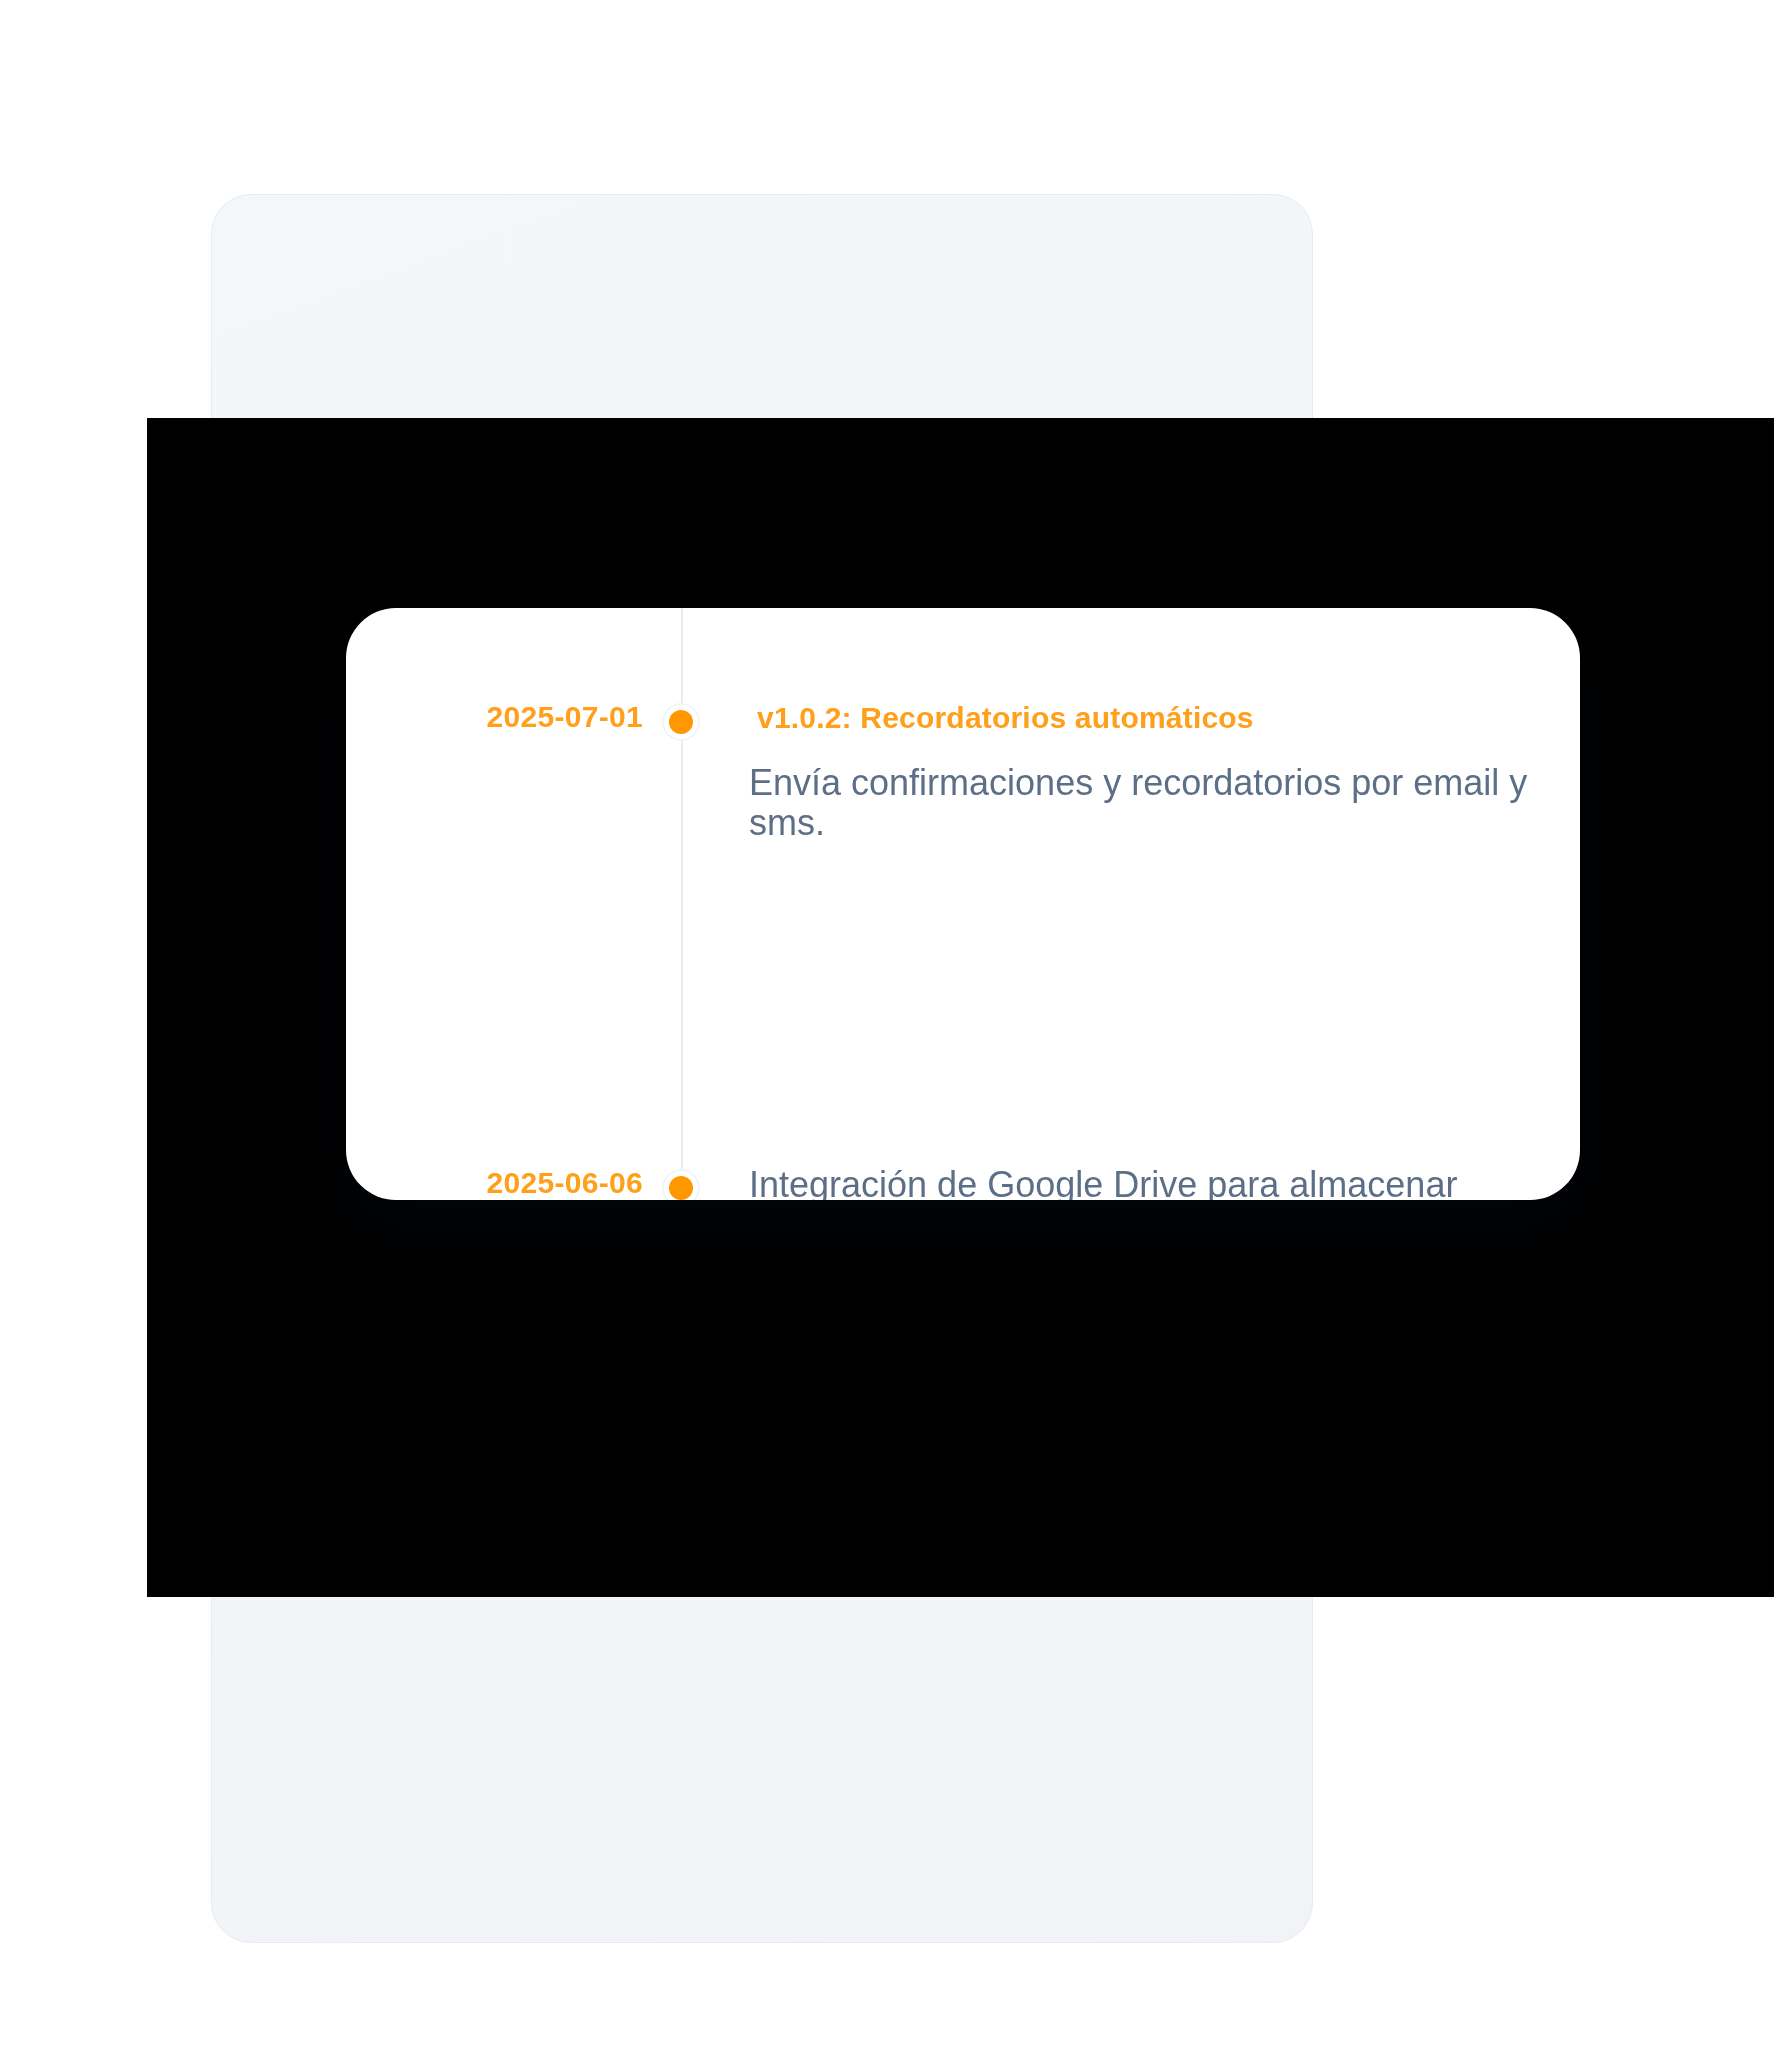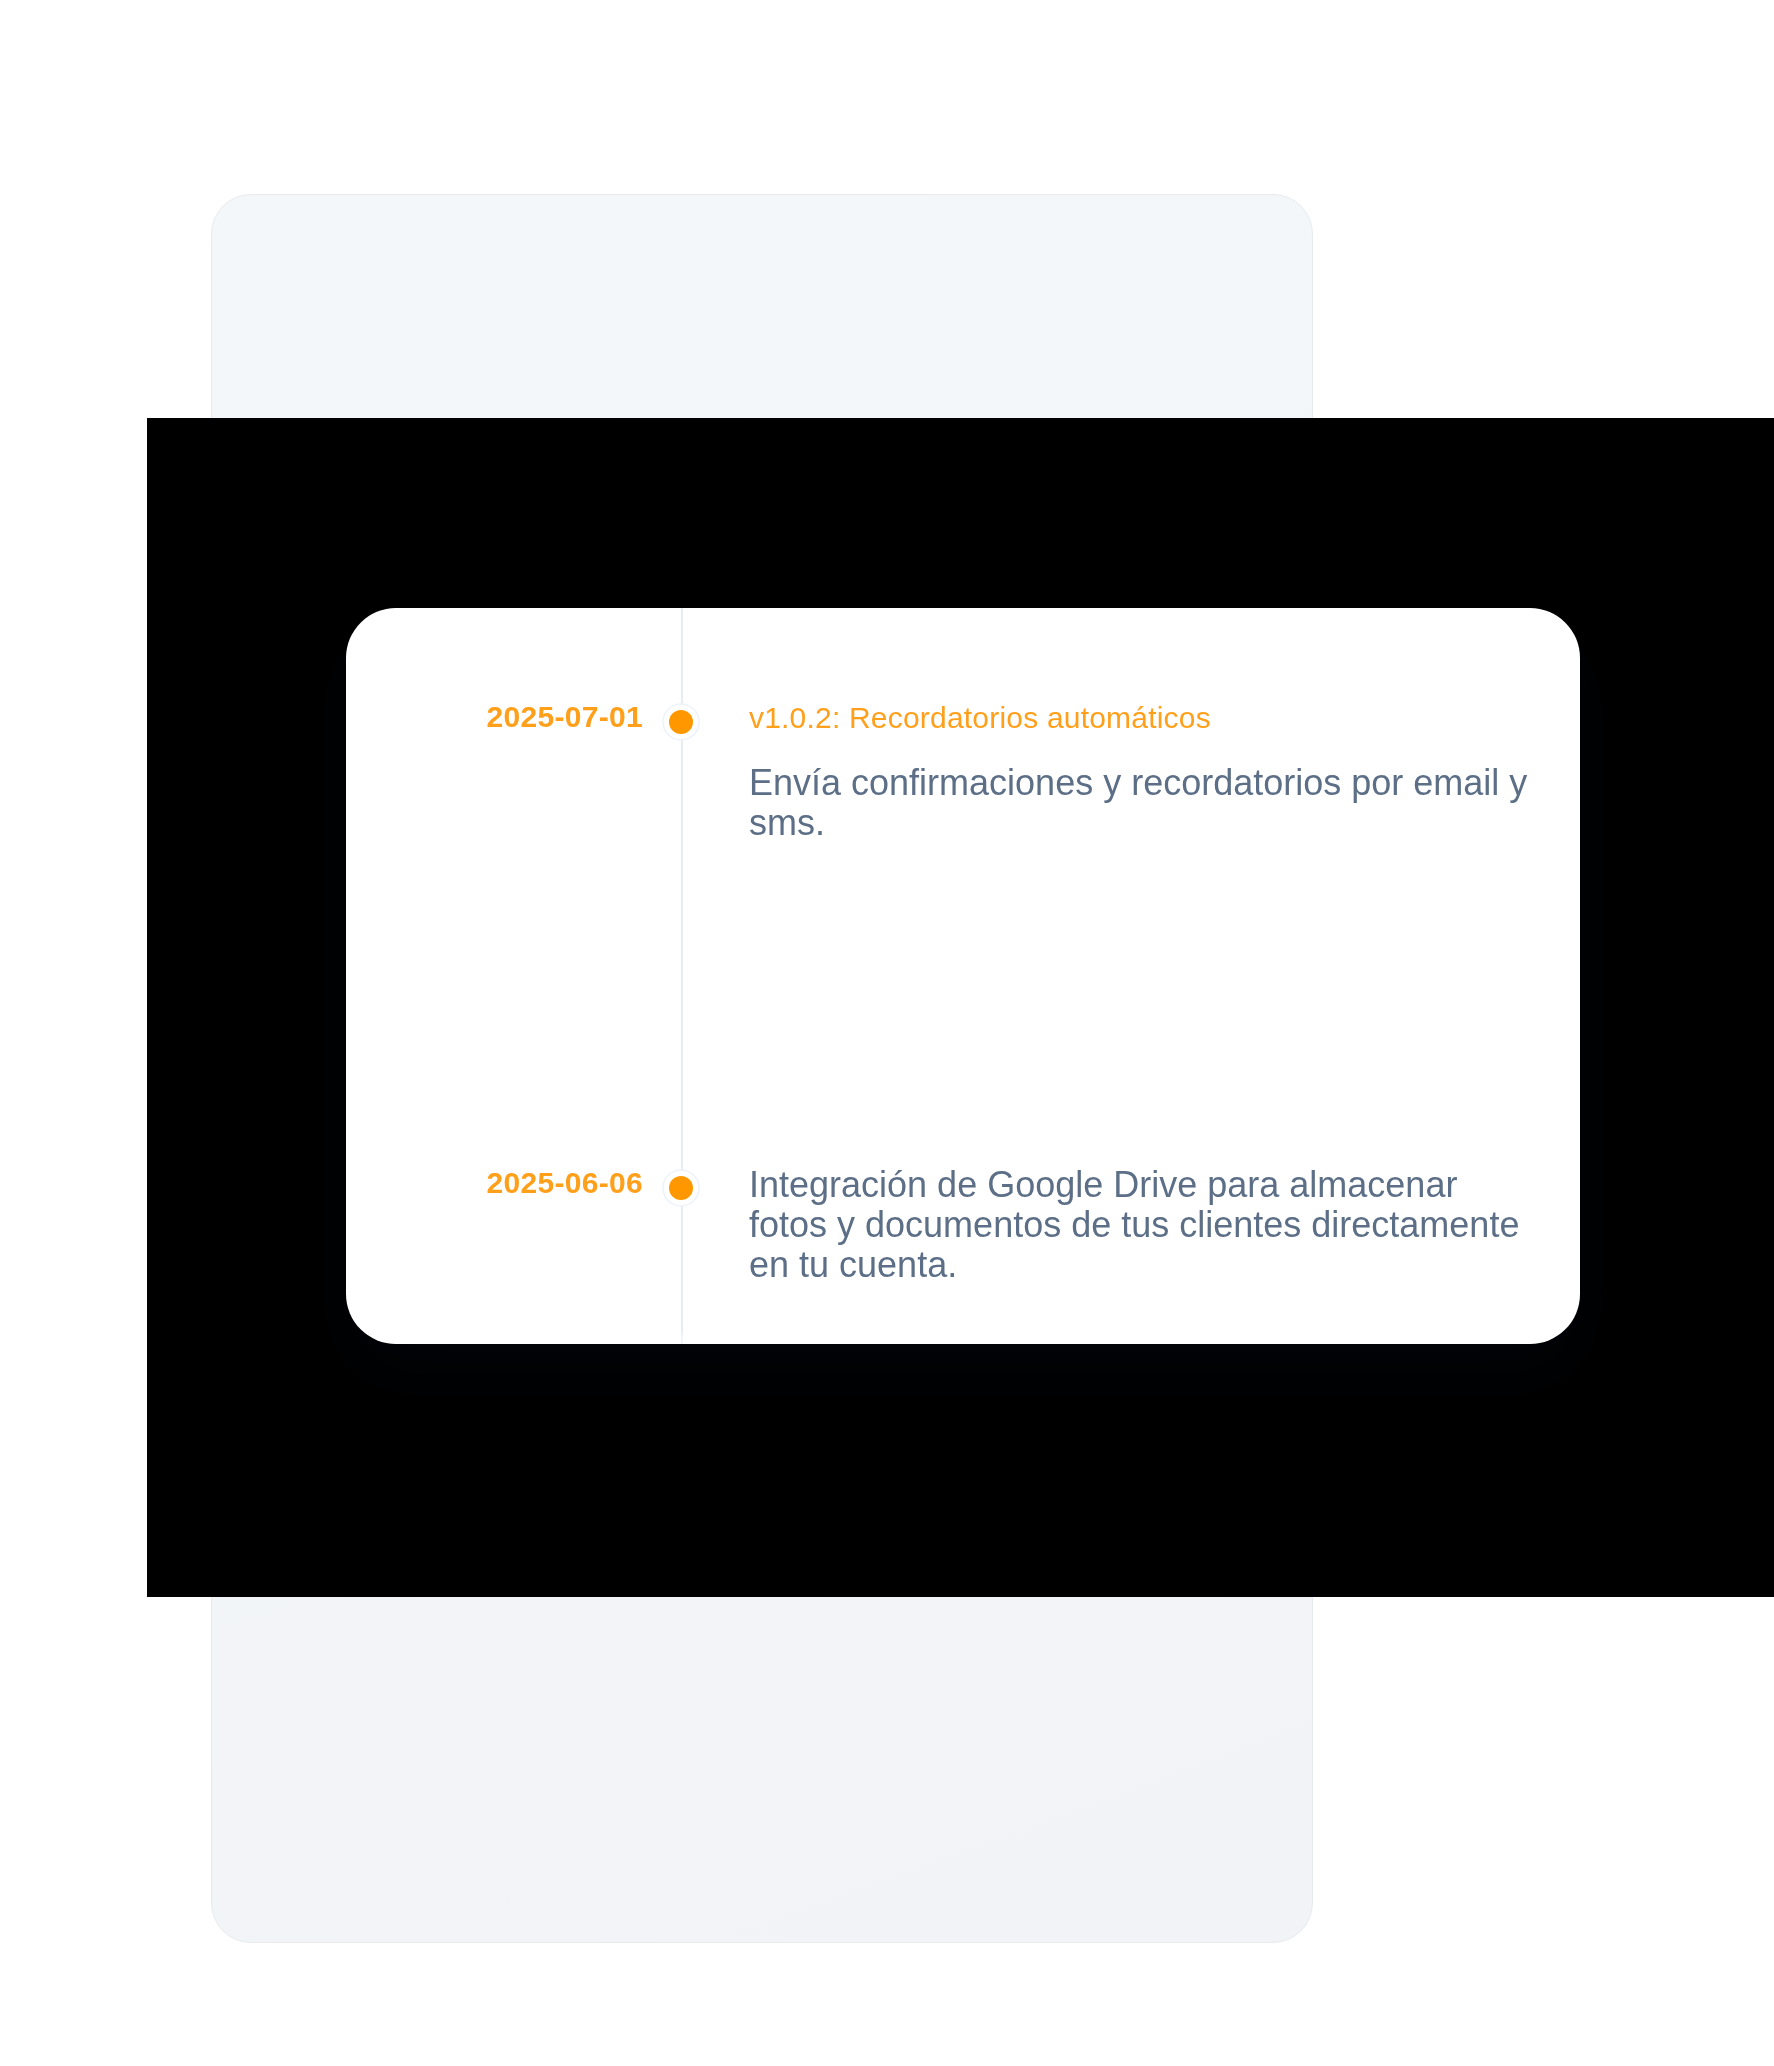--- a/index.html
+++ b/index.html
@@ -38,21 +38,21 @@
     height: 1179px;
     background: #000000;
   }
 
   
   #timeline-card {
     position: absolute;
     left: 346px;
     top: 608px;
     width: 1234px;
-    height: 736px;
+    height: 592px;
     background: #ffffff;
     border-radius: 50px;
     box-shadow: 0 30px 68px rgba(24, 39, 75, 0.10),
                 0 9px 24px rgba(24, 39, 75, 0.06);
     overflow: hidden;
   }
 
   
   .timeline-axis {
     position: absolute;
@@ -114,25 +114,25 @@
 
   .entry-body {
     position: absolute;
     left: 403px;
     top: 0;
     width: 791px;
   }
 
   .entry-title {
     font-size: 30px;
-    font-weight: 400;
+    font-weight: 700;
     letter-spacing: 0.2px;
     color: #FF9F1A;
     line-height: 37px;
-    margin: 0 0 27px 0;
+    margin: 0 0 27px 8px;
   }
 
   .entry-desc {
     font-size: 36px;
     font-weight: 400;
     color: #5C6F87;
     line-height: 40px;
     margin: 0;
   }
 

